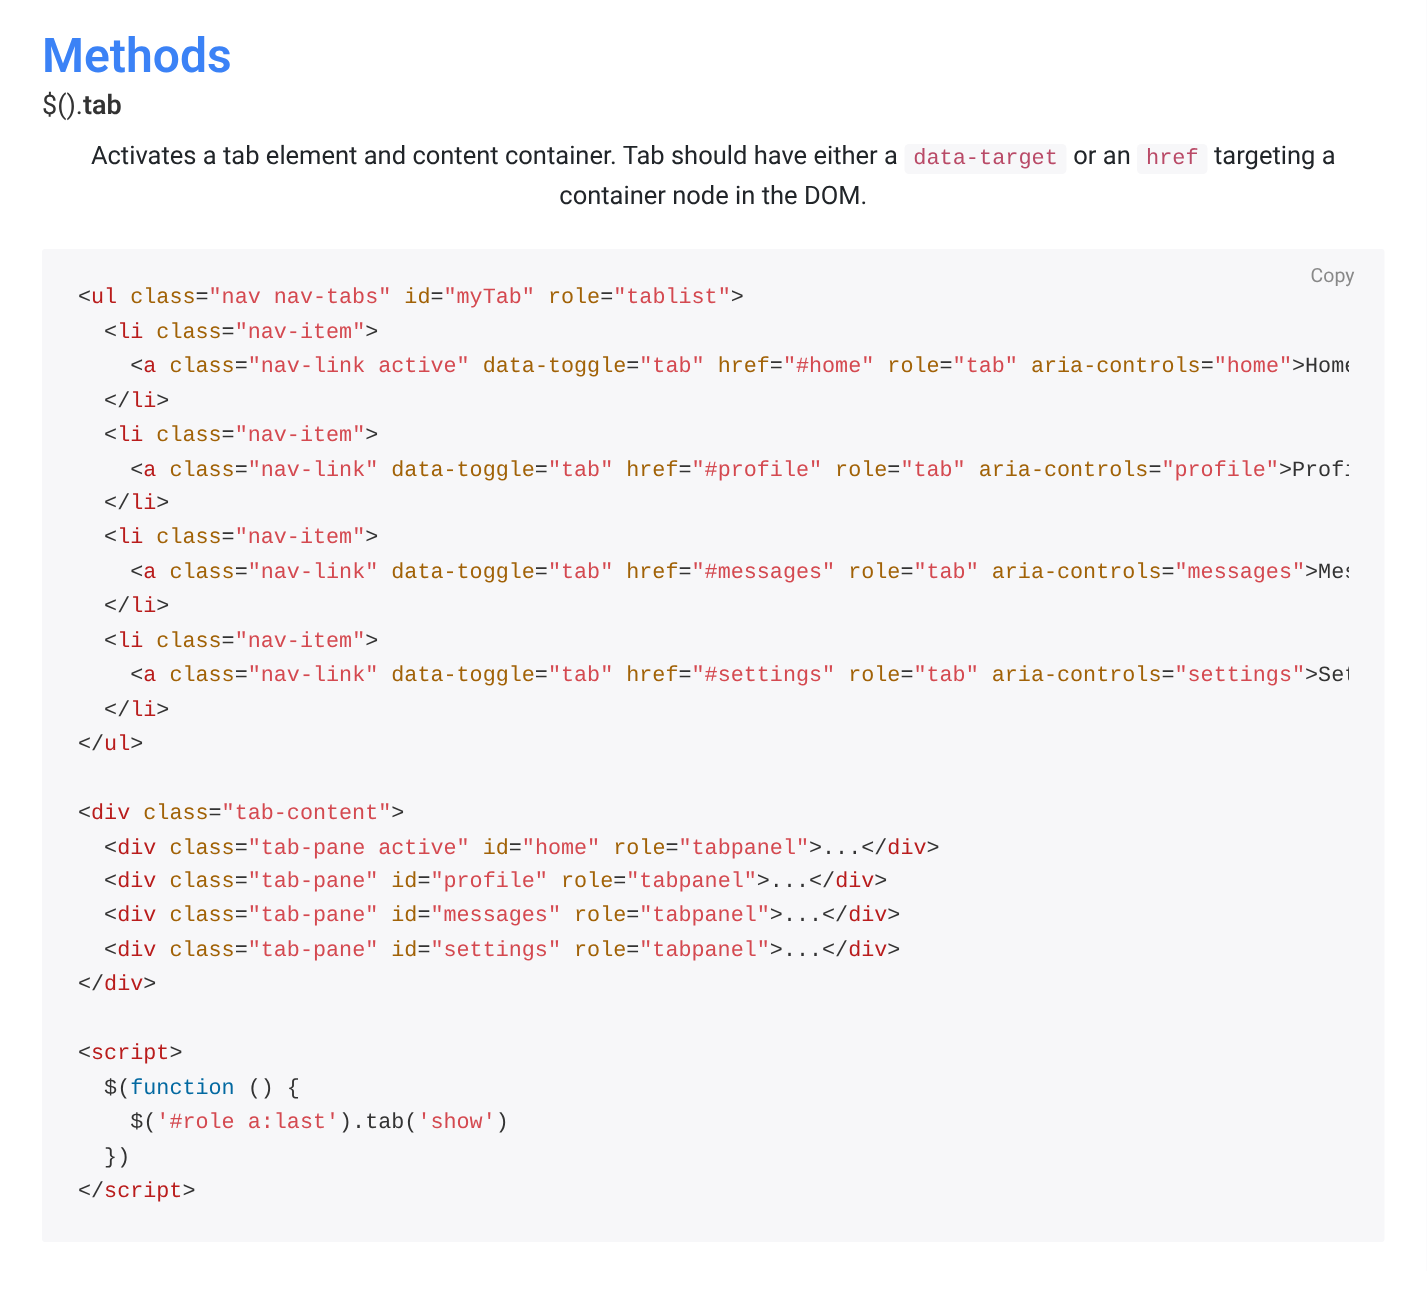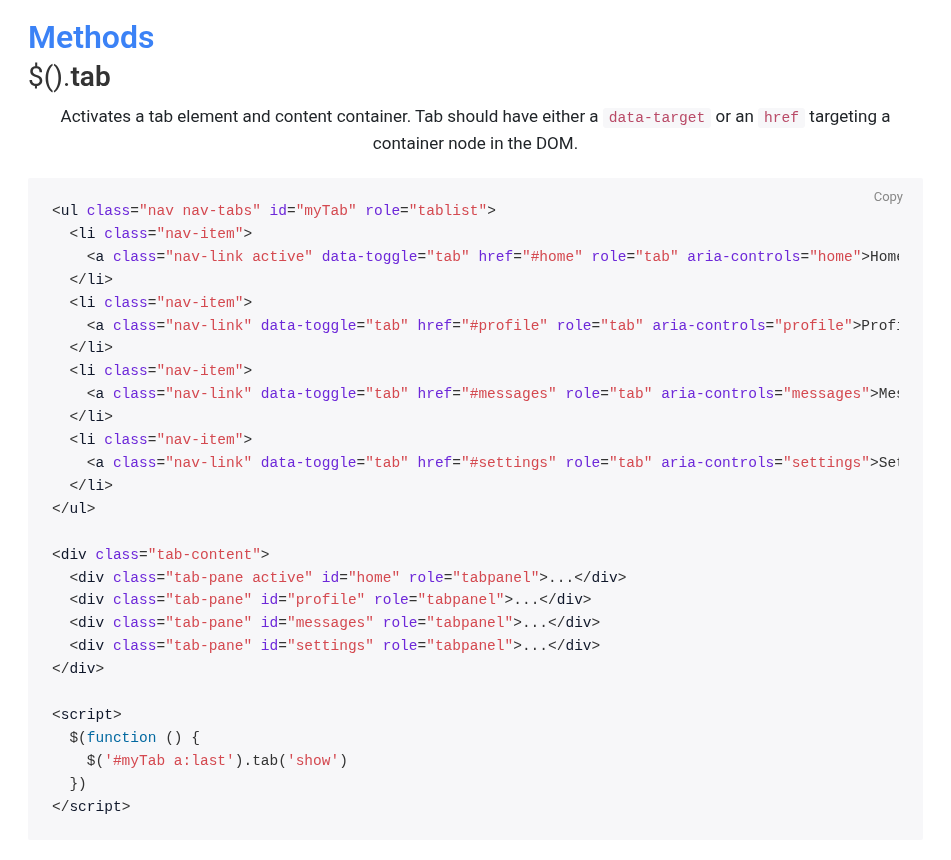--- a/index.html
+++ b/index.html
@@ -11,21 +11,21 @@
     background: #fff;
     width: 951px;
   }
   h2.methods {
     font-size: 32px;
     font-weight: 600;
     margin: 18px 0 2px 0;
     color: #3b82f6;
   }
   .api {
-    font-size: 28px;
+    font-size: 18px;
     font-weight: 400;
     margin: 4px 0 10px 0;
     color: #333;
   }
   .api strong { font-weight: 600; }
   p.desc {
     font-size: 17px;
     line-height: 1.55;
     margin: 0 0 22px 0;
     color: #212529;
@@ -66,22 +66,22 @@
     overflow-x: auto;
     padding-bottom: 10px;
   }
   
   pre::-webkit-scrollbar { height: 12px; }
   pre::-webkit-scrollbar-track { background: #ededed; }
   pre::-webkit-scrollbar-thumb { background: #c2c2c2; }
   pre::-webkit-scrollbar-button:single-button {
     background: #ededed; width: 14px; height: 12px;
   }
-  .nt { color: #0f172a; }   
-  .na { color: #6d28d9; }   
+  .nt { color: #b91c1c; }   
+  .na { color: #a16207; }   
   .s  { color: #d44950; }   
   .p  { color: #333; }      
   .nf { color: #0369a1; font-family: Liberation Mono, monospace; }   
 </style>
 </head>
 <body>
 
 <h2 class="methods">Methods</h2>
 
 <div class="api">
@@ -111,16 +111,16 @@
 
 <span class="p">&lt;</span><span class="nt">div</span> <span class="na">class</span><span class="p">=</span><span class="s">"tab-content"</span><span class="p">&gt;</span>
   <span class="p">&lt;</span><span class="nt">div</span> <span class="na">class</span><span class="p">=</span><span class="s">"tab-pane active"</span> <span class="na">id</span><span class="p">=</span><span class="s">"home"</span> <span class="na">role</span><span class="p">=</span><span class="s">"tabpanel"</span><span class="p">&gt;</span>...<span class="p">&lt;/</span><span class="nt">div</span><span class="p">&gt;</span>
   <span class="p">&lt;</span><span class="nt">div</span> <span class="na">class</span><span class="p">=</span><span class="s">"tab-pane"</span> <span class="na">id</span><span class="p">=</span><span class="s">"profile"</span> <span class="na">role</span><span class="p">=</span><span class="s">"tabpanel"</span><span class="p">&gt;</span>...<span class="p">&lt;/</span><span class="nt">div</span><span class="p">&gt;</span>
   <span class="p">&lt;</span><span class="nt">div</span> <span class="na">class</span><span class="p">=</span><span class="s">"tab-pane"</span> <span class="na">id</span><span class="p">=</span><span class="s">"messages"</span> <span class="na">role</span><span class="p">=</span><span class="s">"tabpanel"</span><span class="p">&gt;</span>...<span class="p">&lt;/</span><span class="nt">div</span><span class="p">&gt;</span>
   <span class="p">&lt;</span><span class="nt">div</span> <span class="na">class</span><span class="p">=</span><span class="s">"tab-pane"</span> <span class="na">id</span><span class="p">=</span><span class="s">"settings"</span> <span class="na">role</span><span class="p">=</span><span class="s">"tabpanel"</span><span class="p">&gt;</span>...<span class="p">&lt;/</span><span class="nt">div</span><span class="p">&gt;</span>
 <span class="p">&lt;/</span><span class="nt">div</span><span class="p">&gt;</span>
 
 <span class="p">&lt;</span><span class="nt">script</span><span class="p">&gt;</span>
   $(<span class="nf">function</span> () {
-    $(<span class="s">'#myTab a:last'</span>).tab(<span class="s">'show'</span>)
+    $(<span class="s">'#role a:last'</span>).tab(<span class="s">'show'</span>)
   })
 <span class="p">&lt;/</span><span class="nt">script</span><span class="p">&gt;</span></pre>
 </div>
 
 </body></html>

